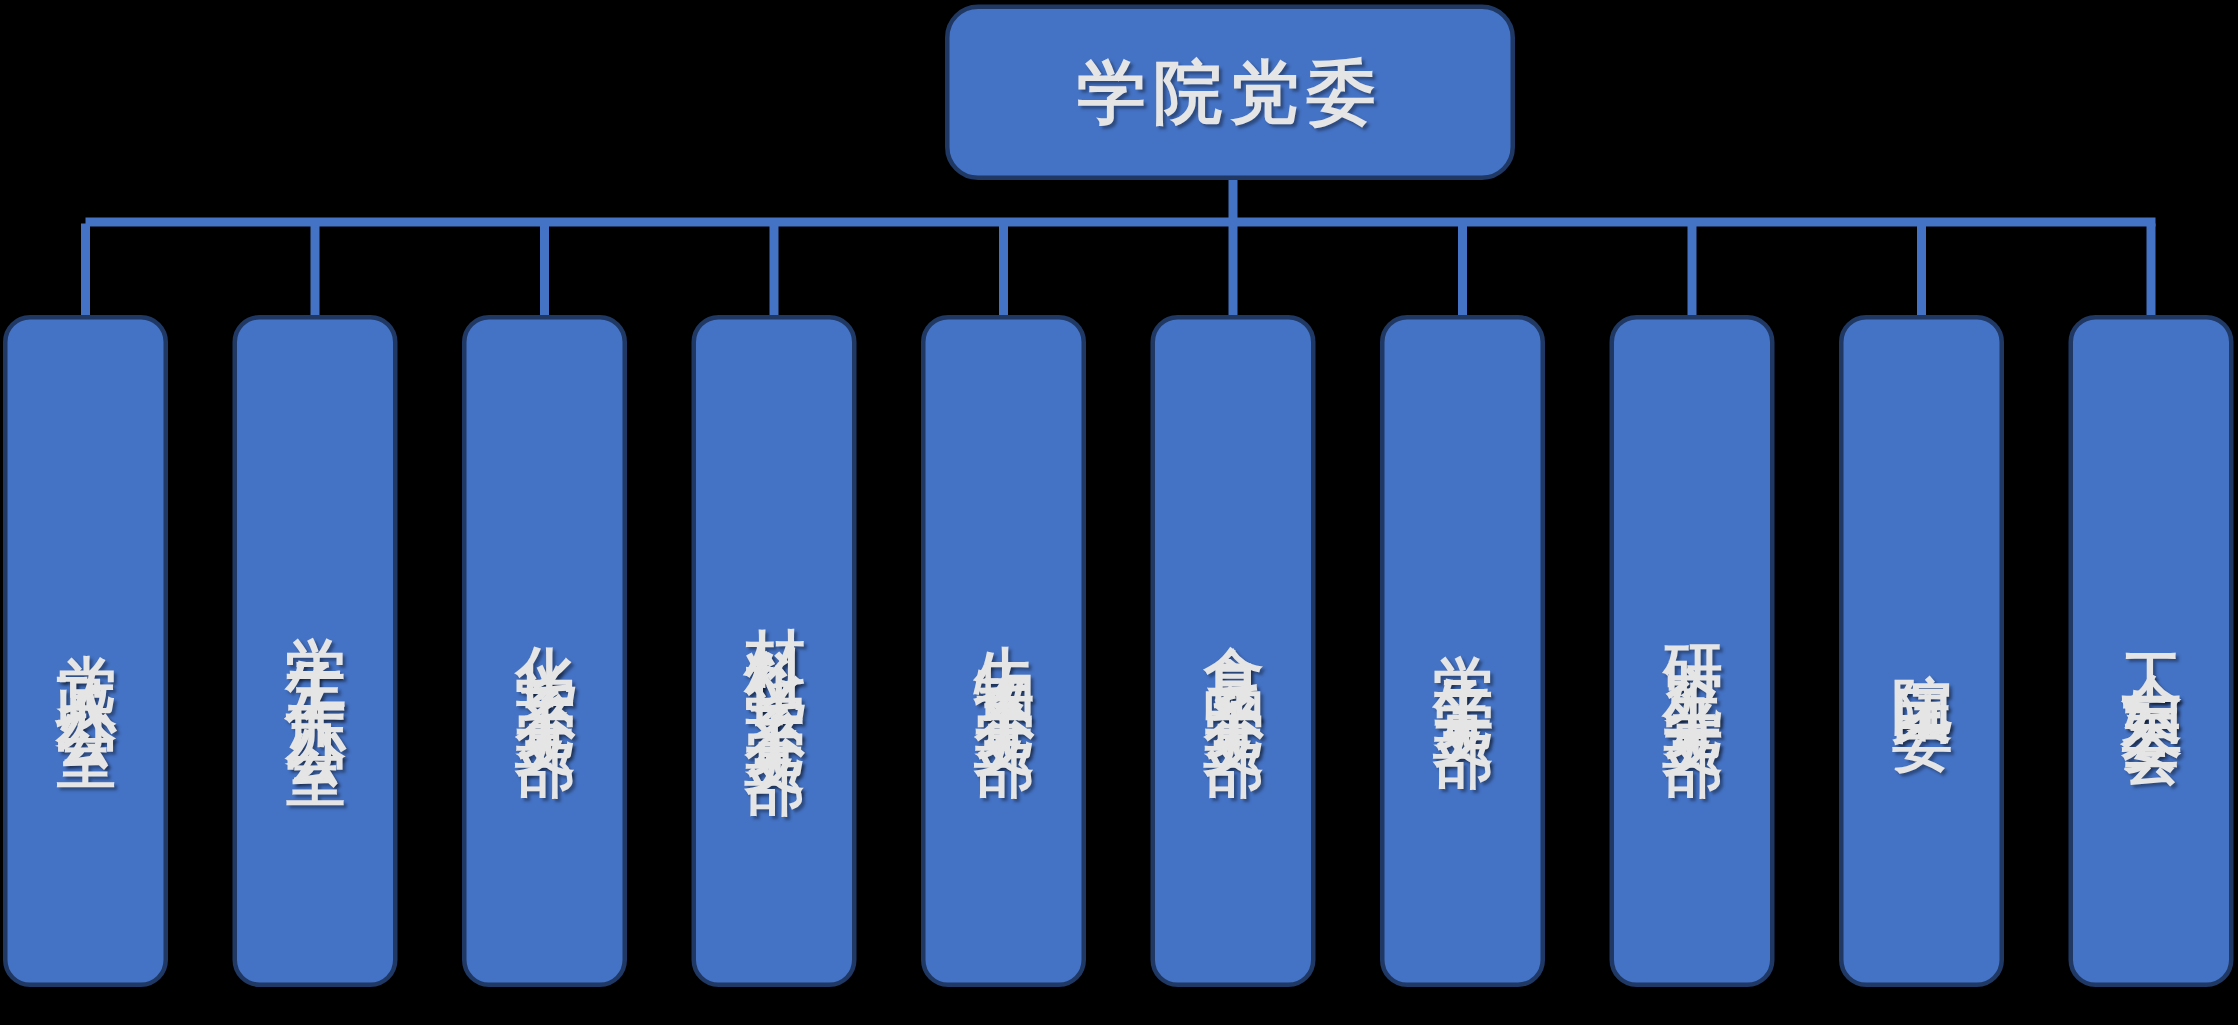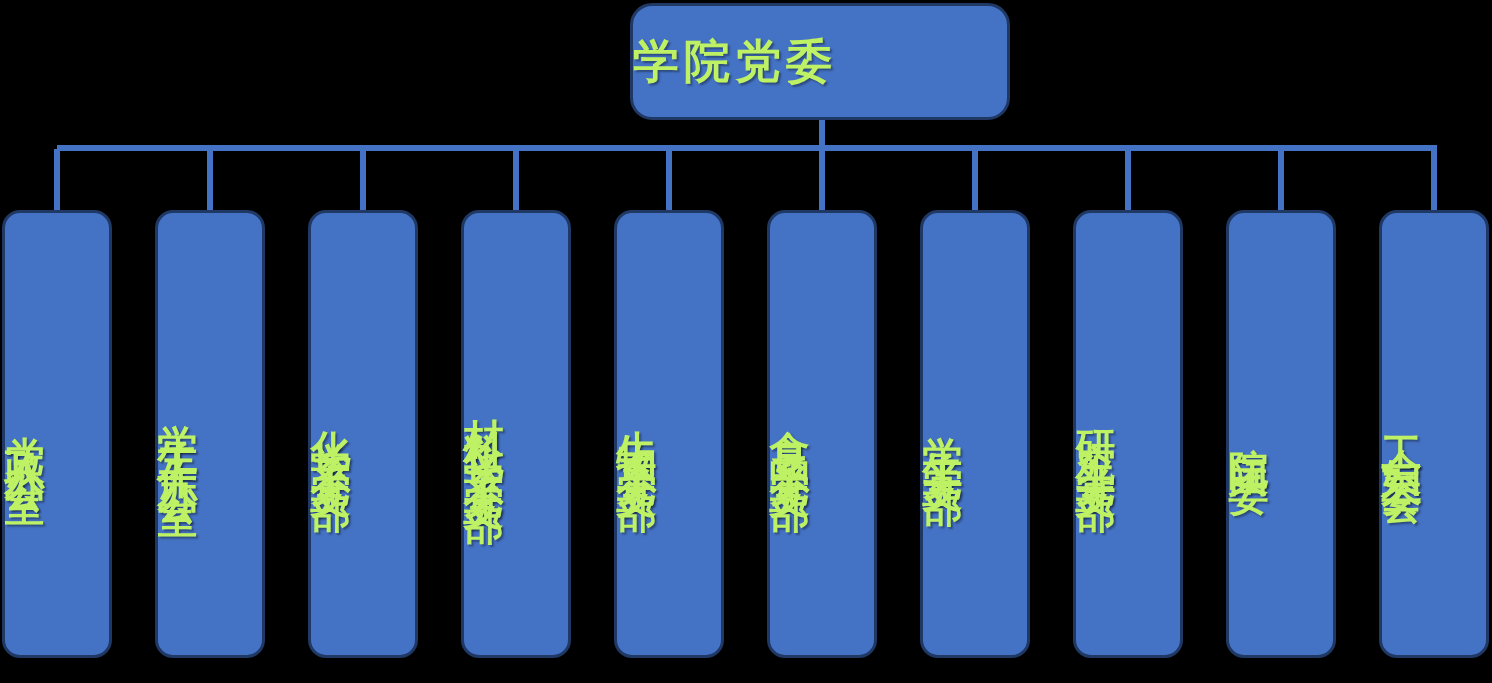--- a/index.html
+++ b/index.html
@@ -17,21 +17,22 @@
   }
 
   
   .node {
     position: absolute;
     background: #4472C4;
     border: 3px solid #1F3864;
     box-sizing: border-box;
     display: flex;
     align-items: center;
-    color: #bef264;
+    justify-content: center;
+    color: #e5e5e5;
     font-weight: bold;
   }
   .root-node {
     left: 630px;
     top: 3px;
     width: 380px;
     height: 117px;
     border-radius: 22px;
     font-size: 46px;
     letter-spacing: 5px;

